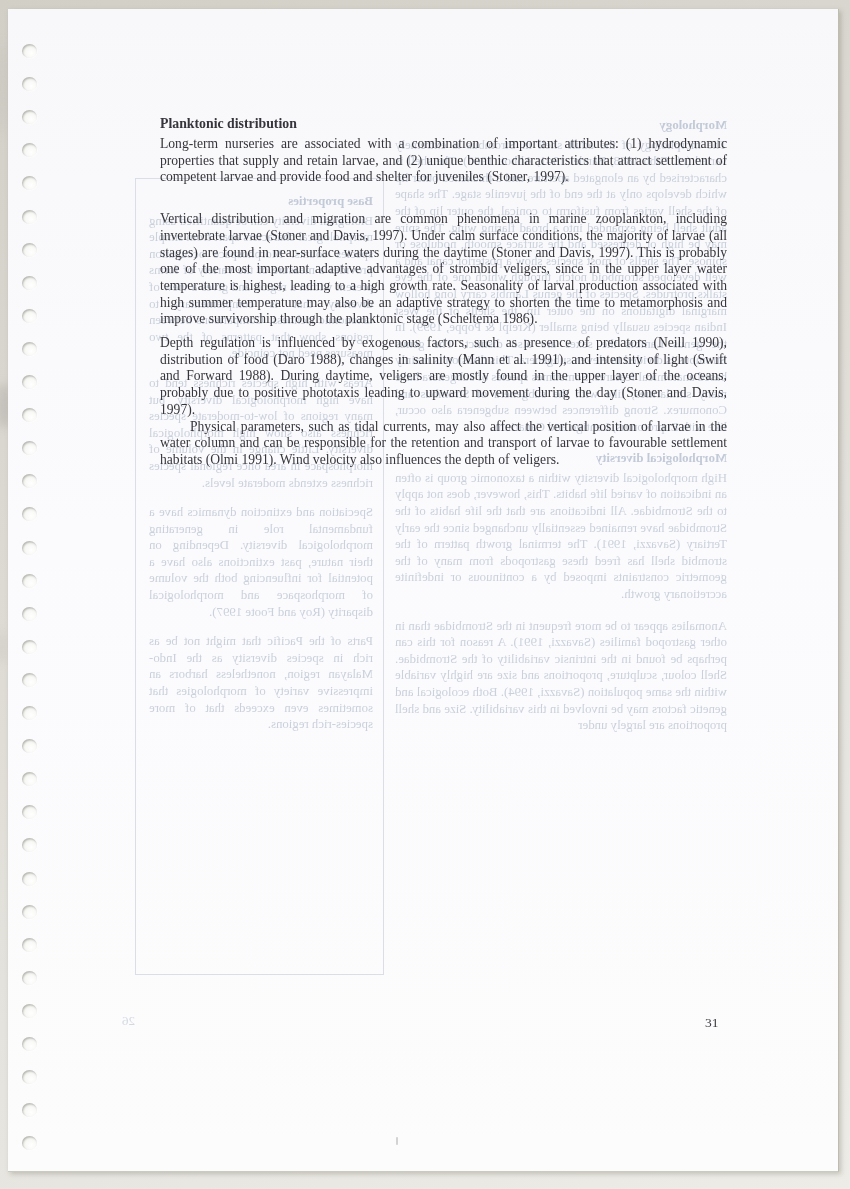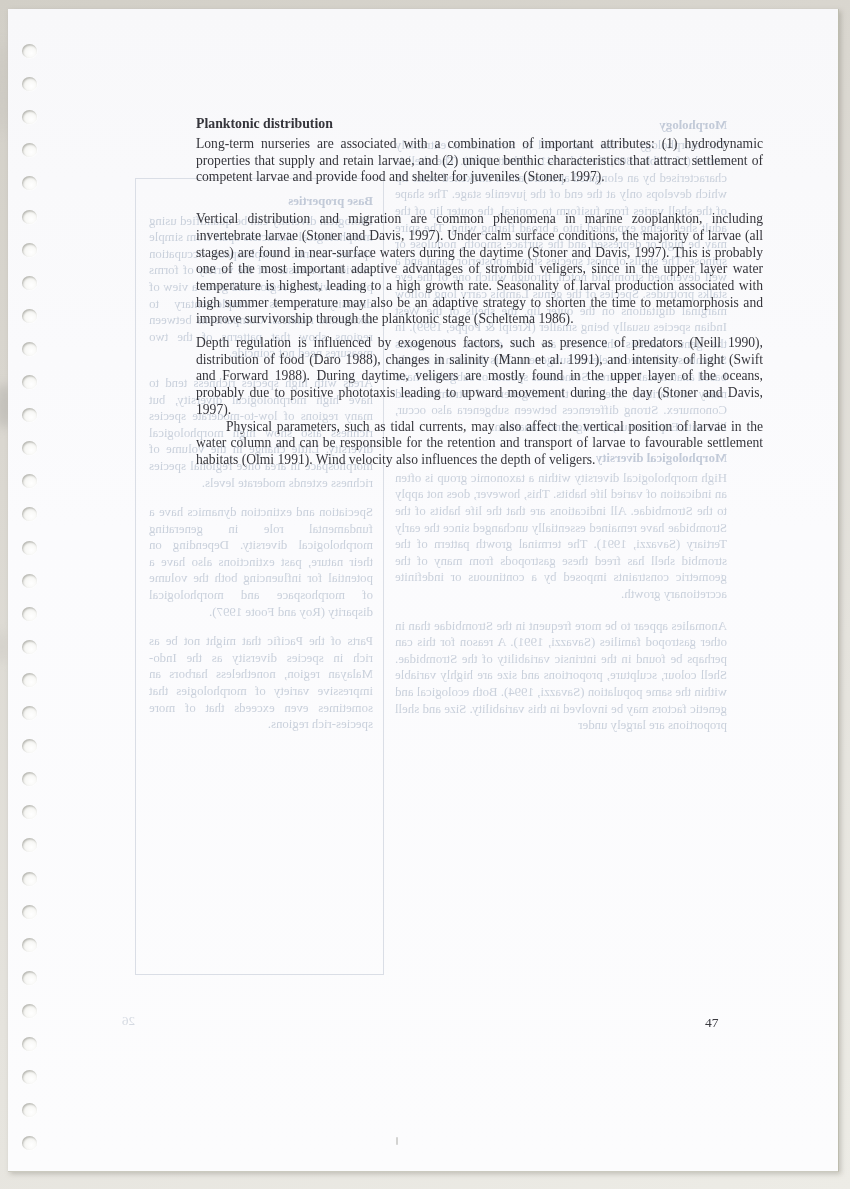--- a/index.html
+++ b/index.html
@@ -30,21 +30,21 @@
   .ghost-box-border{position:absolute;left:127px;top:169px;width:247px;height:795px;
                     border:1px solid #dadee6;}
   .ghost-box-text{position:absolute;left:141px;top:184px;width:224px;}
   .ghost .gh{font-weight:bold;color:#c2cad8;margin:0 0 3px 0;}
   .ghost .gp{margin:0 0 15px 0;}
   .ghost-box-text .gp{margin:0 0 13px 0;}
   .ghost-pagenum{position:absolute;left:114px;top:1004px;transform:scaleX(-1);
                  color:#d4d9e1;filter:blur(.4px);font-size:13px;}
   
   .main{position:absolute;left:152px;top:106px;width:567px;color:#35353b;
-        font-size:13.6px;line-height:16.7px;text-align:justify;margin-left:36px;}
+        font-size:13.6px;line-height:16.7px;text-align:justify;}
   .main h1{font-size:13.8px;line-height:17px;margin:0 0 4px 0;font-weight:bold;text-align:left;}
   .main p{margin:0;}
   .main p.p1{margin-bottom:25px;}
   .main p.p2{margin-bottom:7px;}
   .main p.p4{text-indent:30px;}
   .pagenum{position:absolute;left:697px;top:1006px;font-size:13.5px;color:#3a3a40;}
   .speck{position:absolute;left:388px;top:1128px;width:2px;height:8px;background:#a9a9a6;opacity:.5;border-radius:1px;}
 </style>
 </head>
 <body>
@@ -111,16 +111,16 @@
     <div class="ghost-pagenum">26</div>
 
     <div class="main">
       <h1>Planktonic distribution</h1>
       <p class="p1">Long-term nurseries are associated with a combination of important attributes: (1) hydrodynamic properties that supply and retain larvae, and (2) unique benthic characteristics that attract settlement of competent larvae and provide food and shelter for juveniles (Stoner, 1997).</p>
       <p class="p2">Vertical distribution and migration are common phenomena in marine zooplankton, including invertebrate larvae (Stoner and Davis, 1997). Under calm surface conditions, the majority of larvae (all stages) are found in near-surface waters during the daytime (Stoner and Davis, 1997). This is probably one of the most important adaptive advantages of strombid veligers, since in the upper layer water temperature is highest, leading to a high growth rate. Seasonality of larval production associated with high summer temperature may also be an adaptive strategy to shorten the time to metamorphosis and improve survivorship through the planktonic stage (Scheltema 1986).</p>
       <p class="p3">Depth regulation is influenced by exogenous factors, such as presence of predators (Neill 1990), distribution of food (Daro 1988), changes in salinity (Mann et al. 1991), and intensity of light (Swift and Forward 1988). During daytime, veligers are mostly found in the upper layer of the oceans, probably due to positive phototaxis leading to upward movement during the day (Stoner and Davis, 1997).</p>
       <p class="p4">Physical parameters, such as tidal currents, may also affect the vertical position of larvae in the water column and can be responsible for the retention and transport of larvae to favourable settlement habitats (Olmi 1991). Wind velocity also influences the depth of veligers.</p>
     </div>
 
-    <div class="pagenum">47</div>
+    <div class="pagenum">31</div>
     <div class="speck"></div>
   </div>
 </div>
 
 </body></html>

